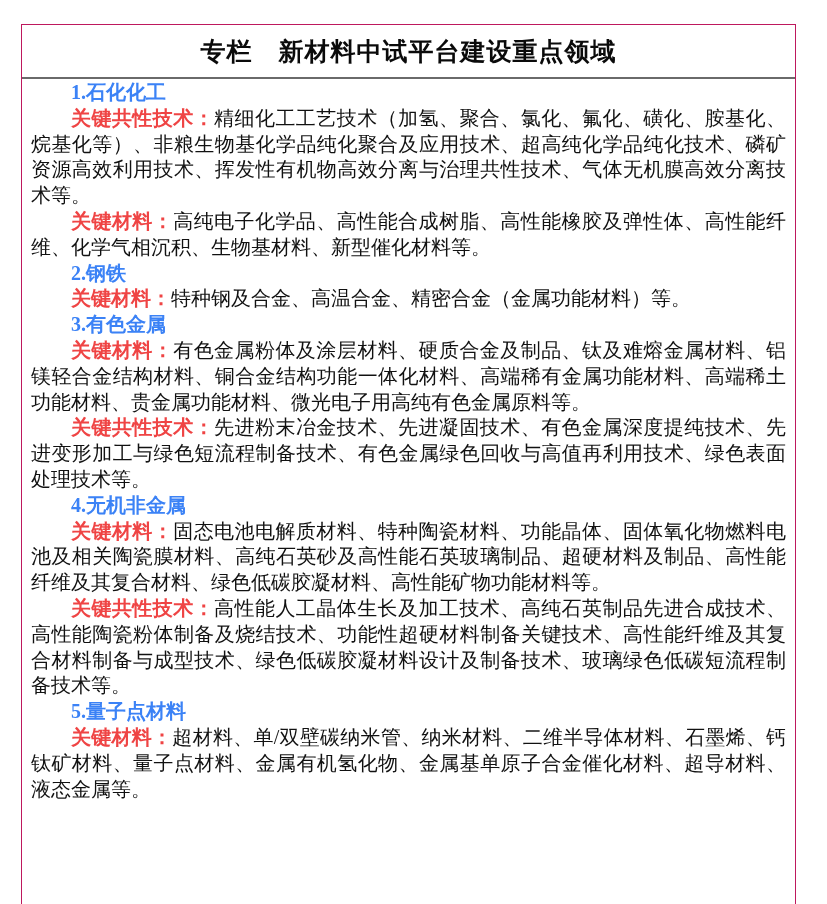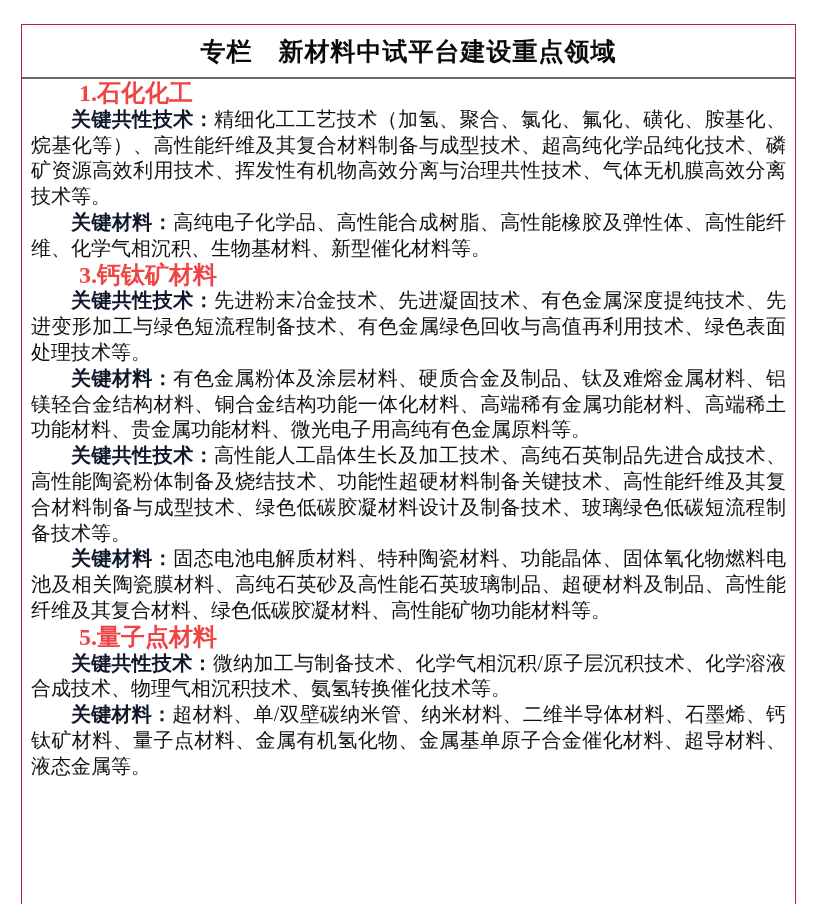--- a/index.html
+++ b/index.html
@@ -31,70 +31,72 @@
     color: #0a0a0a;
   }
   .content {
     padding: 1px 9px 0 9px;
     font-size: 20px;
     line-height: 25.8px;
     text-align: justify;
     text-justify: inter-character;
   }
   .section-heading {
-    font-size: 24px;
+    font-size: 20px;
     line-height: 25.8px;
     font-weight: bold;
     text-indent: 2em;
     font-family: "Liberation Sans", "DejaVu Sans", sans-serif;
-    color: #ef4444;
+    color: #3b82f6;
   }
   .section-heading .num {
     font-family: "Liberation Serif", "DejaVu Serif", serif;
   }
   .content p {
     margin: 0;
     text-indent: 2em;
   }
   .lbl {
     font-weight: bold;
     font-family: "Liberation Sans", "DejaVu Sans", sans-serif;
-    color: #0f172a;
+    color: #ef4444;
     margin-top: 10px;
   }
 </style>
 </head>
 <body>
 
 <div class="doc-box">
   <div class="title-bar">
     <div class="doc-title">专栏　新材料中试平台建设重点领域</div>
   </div>
   <div class="content">
 
     <div class="section">
       <div class="section-heading"><span class="num">1.</span><span>石化化工</span></div>
-      <p><span class="lbl">关键共性技术：</span><span>精细化工工艺技术（加氢、聚合、氯化、氟化、磺化、胺基化、烷基化等）、高性能纤维及其复合材料制备与成型技术、超高纯化学品纯化技术、磷矿资源高效利用技术、挥发性有机物高效分离与治理共性技术、气体无机膜高效分离技术等。</span></p>
+      <p><span class="lbl">关键共性技术：</span><span>精细化工工艺技术（加氢、聚合、氯化、氟化、磺化、胺基化、烷基化等）、非粮生物基化学品纯化聚合及应用技术、超高纯化学品纯化技术、磷矿资源高效利用技术、挥发性有机物高效分离与治理共性技术、气体无机膜高效分离技术等。</span></p>
       <p><span class="lbl">关键材料：</span><span>高纯电子化学品、高性能合成树脂、高性能橡胶及弹性体、高性能纤维、化学气相沉积、生物基材料、新型催化材料等。</span></p>
     </div>
 
     <div class="section">
+      <div class="section-heading"><span class="num">2.</span><span>钢铁</span></div>
+      <p><span class="lbl">关键材料：</span><span>特种钢及合金、高温合金、精密合金（金属功能材料）等。</span></p>
     </div>
 
     <div class="section">
-      <div class="section-heading"><span class="num">3.</span><span>钙钛矿材料</span></div>
+      <div class="section-heading"><span class="num">3.</span><span>有色金属</span></div>
+      <p><span class="lbl">关键材料：</span><span>有色金属粉体及涂层材料、硬质合金及制品、钛及难熔金属材料、铝镁轻合金结构材料、铜合金结构功能一体化材料、高端稀有金属功能材料、高端稀土功能材料、贵金属功能材料、微光电子用高纯有色金属原料等。</span></p>
       <p><span class="lbl">关键共性技术：</span><span>先进粉末冶金技术、先进凝固技术、有色金属深度提纯技术、先进变形加工与绿色短流程制备技术、有色金属绿色回收与高值再利用技术、绿色表面处理技术等。</span></p>
-      <p><span class="lbl">关键材料：</span><span>有色金属粉体及涂层材料、硬质合金及制品、钛及难熔金属材料、铝镁轻合金结构材料、铜合金结构功能一体化材料、高端稀有金属功能材料、高端稀土功能材料、贵金属功能材料、微光电子用高纯有色金属原料等。</span></p>
     </div>
 
     <div class="section">
+      <div class="section-heading"><span class="num">4.</span><span>无机非金属</span></div>
+      <p><span class="lbl">关键材料：</span><span>固态电池电解质材料、特种陶瓷材料、功能晶体、固体氧化物燃料电池及相关陶瓷膜材料、高纯石英砂及高性能石英玻璃制品、超硬材料及制品、高性能纤维及其复合材料、绿色低碳胶凝材料、高性能矿物功能材料等。</span></p>
       <p><span class="lbl">关键共性技术：</span><span>高性能人工晶体生长及加工技术、高纯石英制品先进合成技术、高性能陶瓷粉体制备及烧结技术、功能性超硬材料制备关键技术、高性能纤维及其复合材料制备与成型技术、绿色低碳胶凝材料设计及制备技术、玻璃绿色低碳短流程制备技术等。</span></p>
-      <p><span class="lbl">关键材料：</span><span>固态电池电解质材料、特种陶瓷材料、功能晶体、固体氧化物燃料电池及相关陶瓷膜材料、高纯石英砂及高性能石英玻璃制品、超硬材料及制品、高性能纤维及其复合材料、绿色低碳胶凝材料、高性能矿物功能材料等。</span></p>
     </div>
 
     <div class="section">
       <div class="section-heading"><span class="num">5.</span><span>量子点材料</span></div>
-      <p><span class="lbl">关键共性技术：</span><span>微纳加工与制备技术、化学气相沉积/原子层沉积技术、化学溶液合成技术、物理气相沉积技术、氨氢转换催化技术等。</span></p>
       <p><span class="lbl">关键材料：</span><span>超材料、单/双壁碳纳米管、纳米材料、二维半导体材料、石墨烯、钙钛矿材料、量子点材料、金属有机氢化物、金属基单原子合金催化材料、超导材料、液态金属等。</span></p>
     </div>
 
   </div>
 </div>
 
 </body></html>

